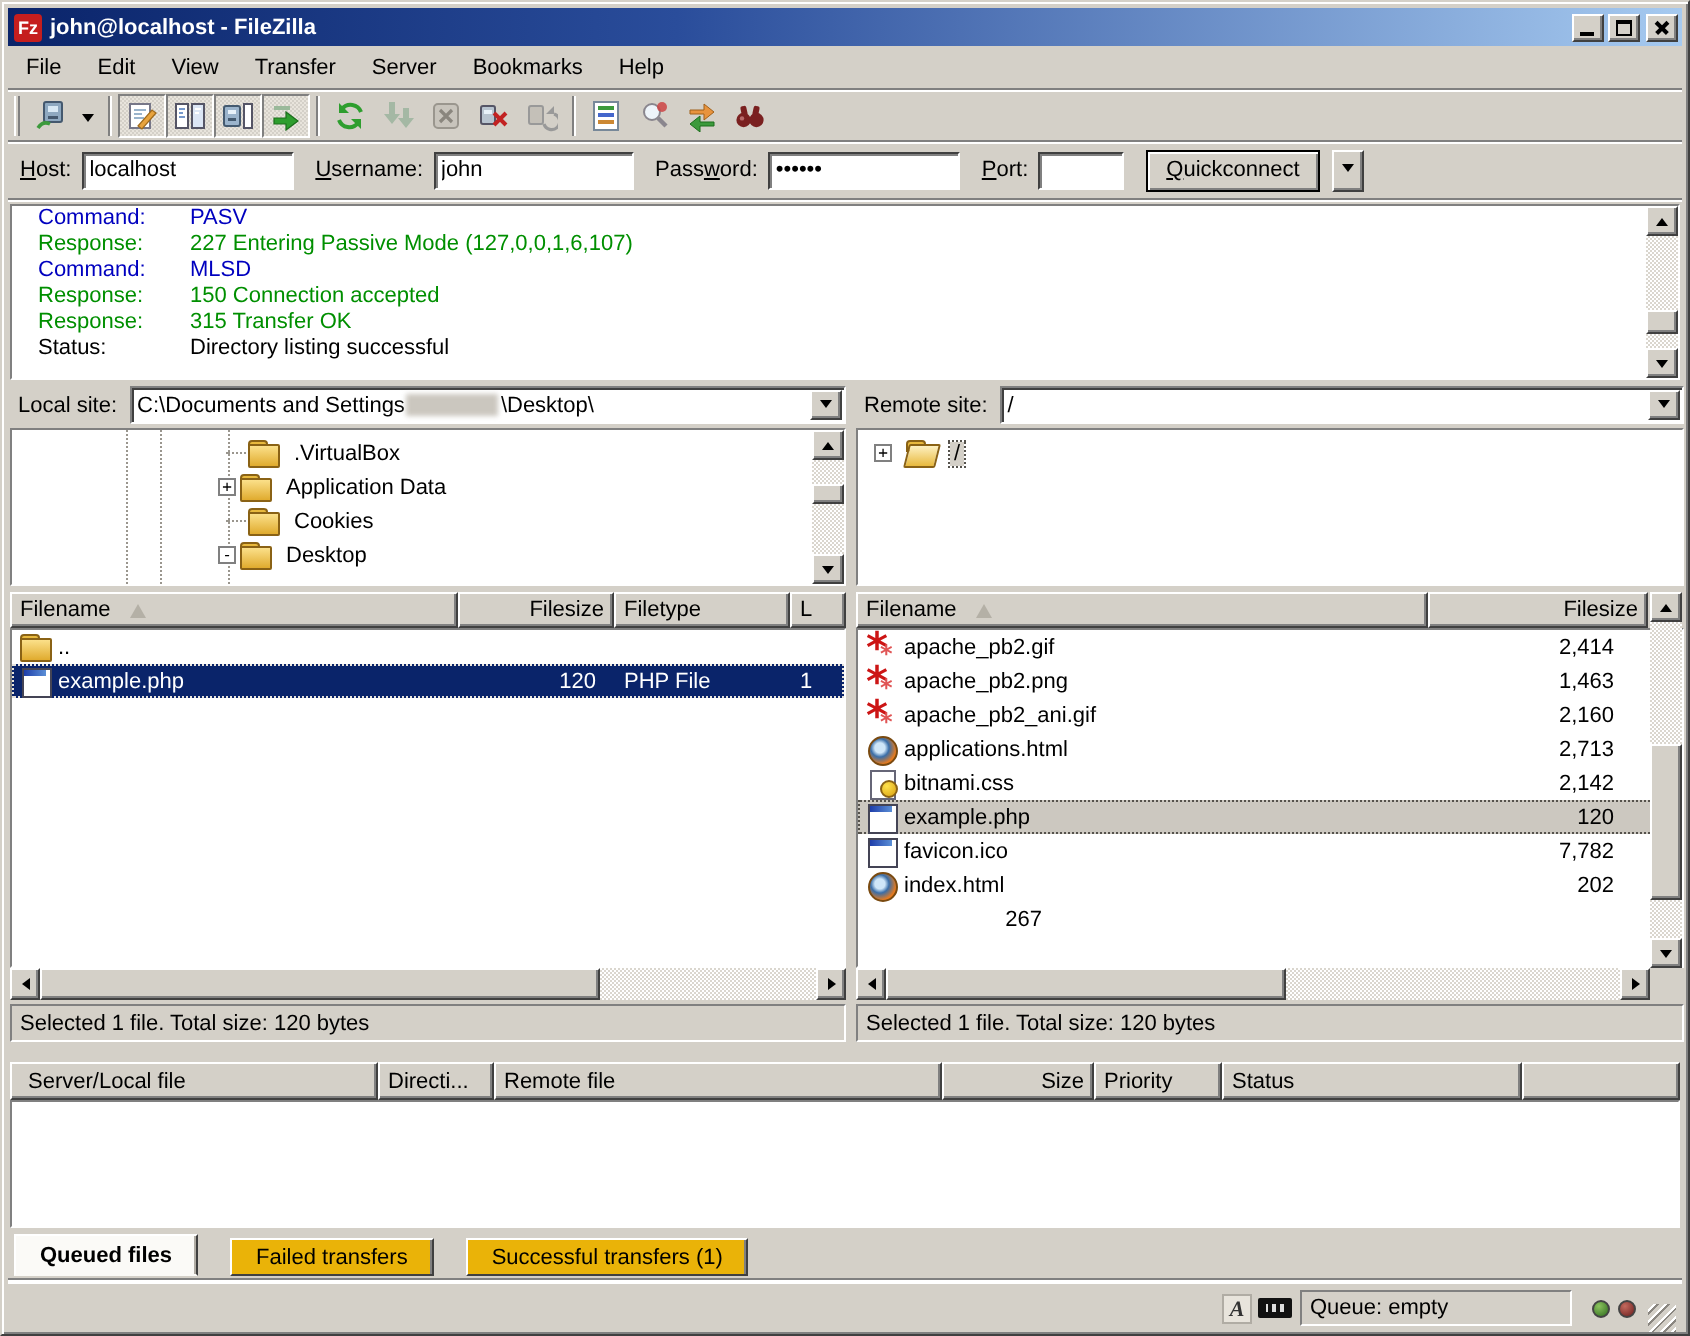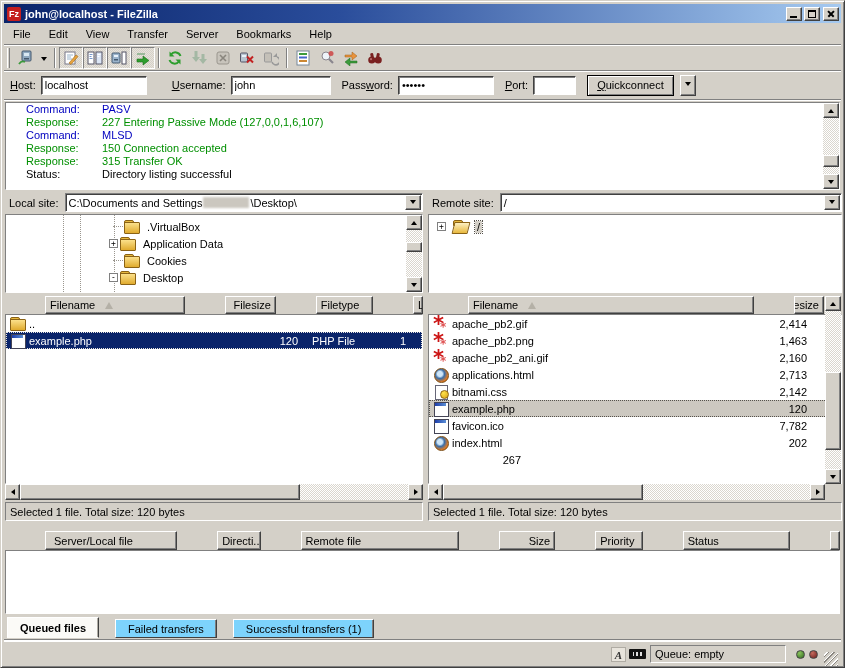--- a/index.html
+++ b/index.html
@@ -49,21 +49,21 @@
           box-shadow:inset 1px 1px 0 #808080, 1px 1px 0 #d4d0c8 inset; padding:2px 3px; font-size:11px;
           font-family:"Liberation Sans",sans-serif; outline:none; }
   .qc-btn { height:21px; padding:0 9px; background:#d4d0c8; border:1px solid #000;
             box-shadow:inset 1px 1px 0 #fff, inset -1px -1px 0 #808080; font-size:11px; cursor:default; }
   .qc-dd { width:16px; height:21px; background:#d4d0c8; border:1px solid; border-color:#fff #404040 #404040 #fff;
            box-shadow:inset -1px -1px 0 #808080; display:flex; align-items:center; justify-content:center; margin-left:1px; }
 
   
   .logbox { position:absolute; top:101px; left:4px; right:4px; height:88px; background:#fff;
             border:1px solid #808080; border-bottom-color:#fff; border-right-color:#fff; overflow:hidden; }
-  .logrow { display:flex; line-height:13px; padding-left:20px; white-space:nowrap; }
+  .logrow { display:flex; line-height:13px; padding-left:3px; white-space:nowrap;margin-left:10px; }
   .logrow .llabel { width:76px; flex:0 0 76px; }
   .logrow[data-type="command"]  { color:#0000bf; }
   .logrow[data-type="response"] { color:#008f00; }
   .logrow[data-type="status"]   { color:#000;align-items:flex-end; }
 
   
   .sb-track-v, .sb-track-h { position:absolute; background:conic-gradient(#ffffff 0 25%,#dad6ce 0 50%,#ffffff 0 75%,#dad6ce 0); background-size:2px 2px; }
   .sb-btn { position:absolute; width:16px; height:15px; background:#d4d0c8; border:1px solid; border-color:#fff #404040 #404040 #fff;
             box-shadow:inset -1px -1px 0 #808080; display:flex; align-items:center; justify-content:center; }
   .tri-up    { width:0; height:0; border:3px solid transparent; border-bottom:4px solid #000; margin-bottom:3px; }
@@ -106,21 +106,21 @@
   .icon-img::after  { content:"*"; position:absolute; left:7px; top:5px; color:#e05555; font:bold 12px/10px "DejaVu Sans",sans-serif; }
   .icon-html::before { content:""; position:absolute; left:1px; top:0; width:13px; height:13px; border-radius:50%;
                        background:radial-gradient(circle at 38% 38%, #cfe6f8 0 22%, #3a6ea8 40%, #e87b1e 72%, #b05510); border:1px solid #7a4a10; }
   .icon-css::before { content:""; position:absolute; left:2px; top:0; width:11px; height:13px; background:#fff; border:1px solid #667; }
   .icon-css::after  { content:""; position:absolute; right:0; bottom:0; width:7px; height:7px; border-radius:50%;
                       background:radial-gradient(circle at 35% 30%,#ffe24c,#d8a012); border:1px solid #8a6215; }
 
   
   .listhead { position:absolute; top:103px; left:0; height:18px; display:flex; }
   .hcell { background:#d4d0c8; border:1px solid; border-color:#fff #404040 #404040 #fff; box-shadow:inset -1px -1px 0 #808080;
-           display:flex; align-items:center; padding:0 4px; overflow:hidden; white-space:nowrap;margin-left:40px; }
+           display:flex; align-items:center; padding:0 4px; overflow:hidden; white-space:nowrap; }
   .hcell.num { justify-content:flex-end; }
   .sort { width:0; height:0; border-left:4px solid transparent; border-right:4px solid transparent; border-bottom:7px solid #b4b0a6; margin-left:10px; }
   .listbox { position:absolute; top:121px; left:0; right:0; height:170px; background:#fff;
              border:1px solid #808080; border-bottom-color:#fff; border-right-color:#fff; overflow:hidden; }
   .frow { height:17px; display:flex; align-items:center; white-space:nowrap; }
   .fcell { padding:0 4px; overflow:hidden; display:flex; align-items:center; height:17px; }
   .fcell.num { justify-content:flex-end; }
   .frow.sel-active { background:#0a246a; color:#fff; outline:1px dotted #e8e4dc; outline-offset:-1px; }
   .frow.sel-inactive { background:#ccc8c0; outline:1px dotted #55524c; outline-offset:-1px; }
 
@@ -128,21 +128,21 @@
   .statusrow { position:absolute; left:0; right:0; top:309px; height:19px; border:1px solid #808080; border-bottom-color:#fff; border-right-color:#fff;
                display:flex; align-items:center; padding-left:4px; background:#d4d0c8;text-align:right; }
 
   
   .queuehead { position:absolute; top:530px; left:4px; right:4px; height:19px; display:flex; }
   .queuebody { position:absolute; top:549px; left:4px; right:4px; height:64px; background:#fff;
                border:1px solid #808080; border-bottom-color:#fff; border-right-color:#fff; }
 
   
   .tabs { position:absolute; top:616px; left:6px; right:4px; height:21px; display:flex; align-items:flex-end; gap:16px; }
-  .tab { height:19px; padding:0 12px; background:#7dd3fc; border:1px solid; border-color:#fff #404040 #404040 #fff;
+  .tab { height:19px; padding:0 12px; background:#eab308; border:1px solid; border-color:#fff #404040 #404040 #fff;
          box-shadow:inset -1px 0 0 #808080; display:flex; align-items:center; color:#000; }
   .tab.active { height:21px; background:#fbfaf7; font-weight:bold; border-bottom-color:#fbfaf7; box-shadow:inset -1px 0 0 #b0aca4; }
 
   
   .statusbar { position:absolute; top:640px; left:3px; right:3px; height:25px; border-top:1px solid #fff; display:flex; align-items:center; justify-content:flex-end; padding:0 3px; }
   .ind-a { width:15px; height:15px; border:1px solid #b0aca4; background:#e8e4dc; text-align:center;
            font:italic bold 11px/14px "Liberation Serif",serif; color:#333; margin-right:3px; }
   .ind-badge { width:17px; height:10px; background:#111; border-radius:1px; margin-right:4px;
                background-image:linear-gradient(90deg,#111 0 2px,#ddd 2px 3px,#111 3px 5px,#ddd 5px 7px,#111 7px 9px,#ddd 9px 11px,#111 11px); background-size:13px 4px; background-repeat:no-repeat; background-position:2px 3px; background-color:#111;}
   .queue-panel { width:136px; height:18px; border:1px solid #808080; border-bottom-color:#fff; border-right-color:#fff;
@@ -296,21 +296,21 @@
           <circle cx="4" cy="9.2" r="1.1" fill="#b86a6a"></circle>
         </svg>
     </div>
   </div>
 
   <div class="groove" style="top:69px"></div>
 
   <div class="quickbar">
     <span class="qc-label"><span></span><u>H</u><span>ost:</span></span>
     <input class="edit" style="width: 106px;" value="localhost">
-    <span class="qc-label" style="margin-left:20px"><span></span><u>U</u><span>sername:</span></span>
+    <span class="qc-label" style="margin-left:6px"><span></span><u>U</u><span>sername:</span></span>
     <input class="edit" style="width: 100px;" value="john">
     <span class="qc-label" style="margin-left:6px"><span>Pass</span><u>w</u><span>ord:</span></span>
     <input class="edit" style="width: 96px;" value="••••••">
     <span class="qc-label" style="margin-left:6px"><span></span><u>P</u><span>ort:</span></span>
     <input class="edit" style="width: 43px;" value="">
     <button class="qc-btn" style="margin-left:6px"><span></span><u>Q</u><span>uickconnect</span></button>
     <div class="qc-dd">
         <span class="dd-arrow" style="margin-top:1px"></span>
       </div>
   </div>

